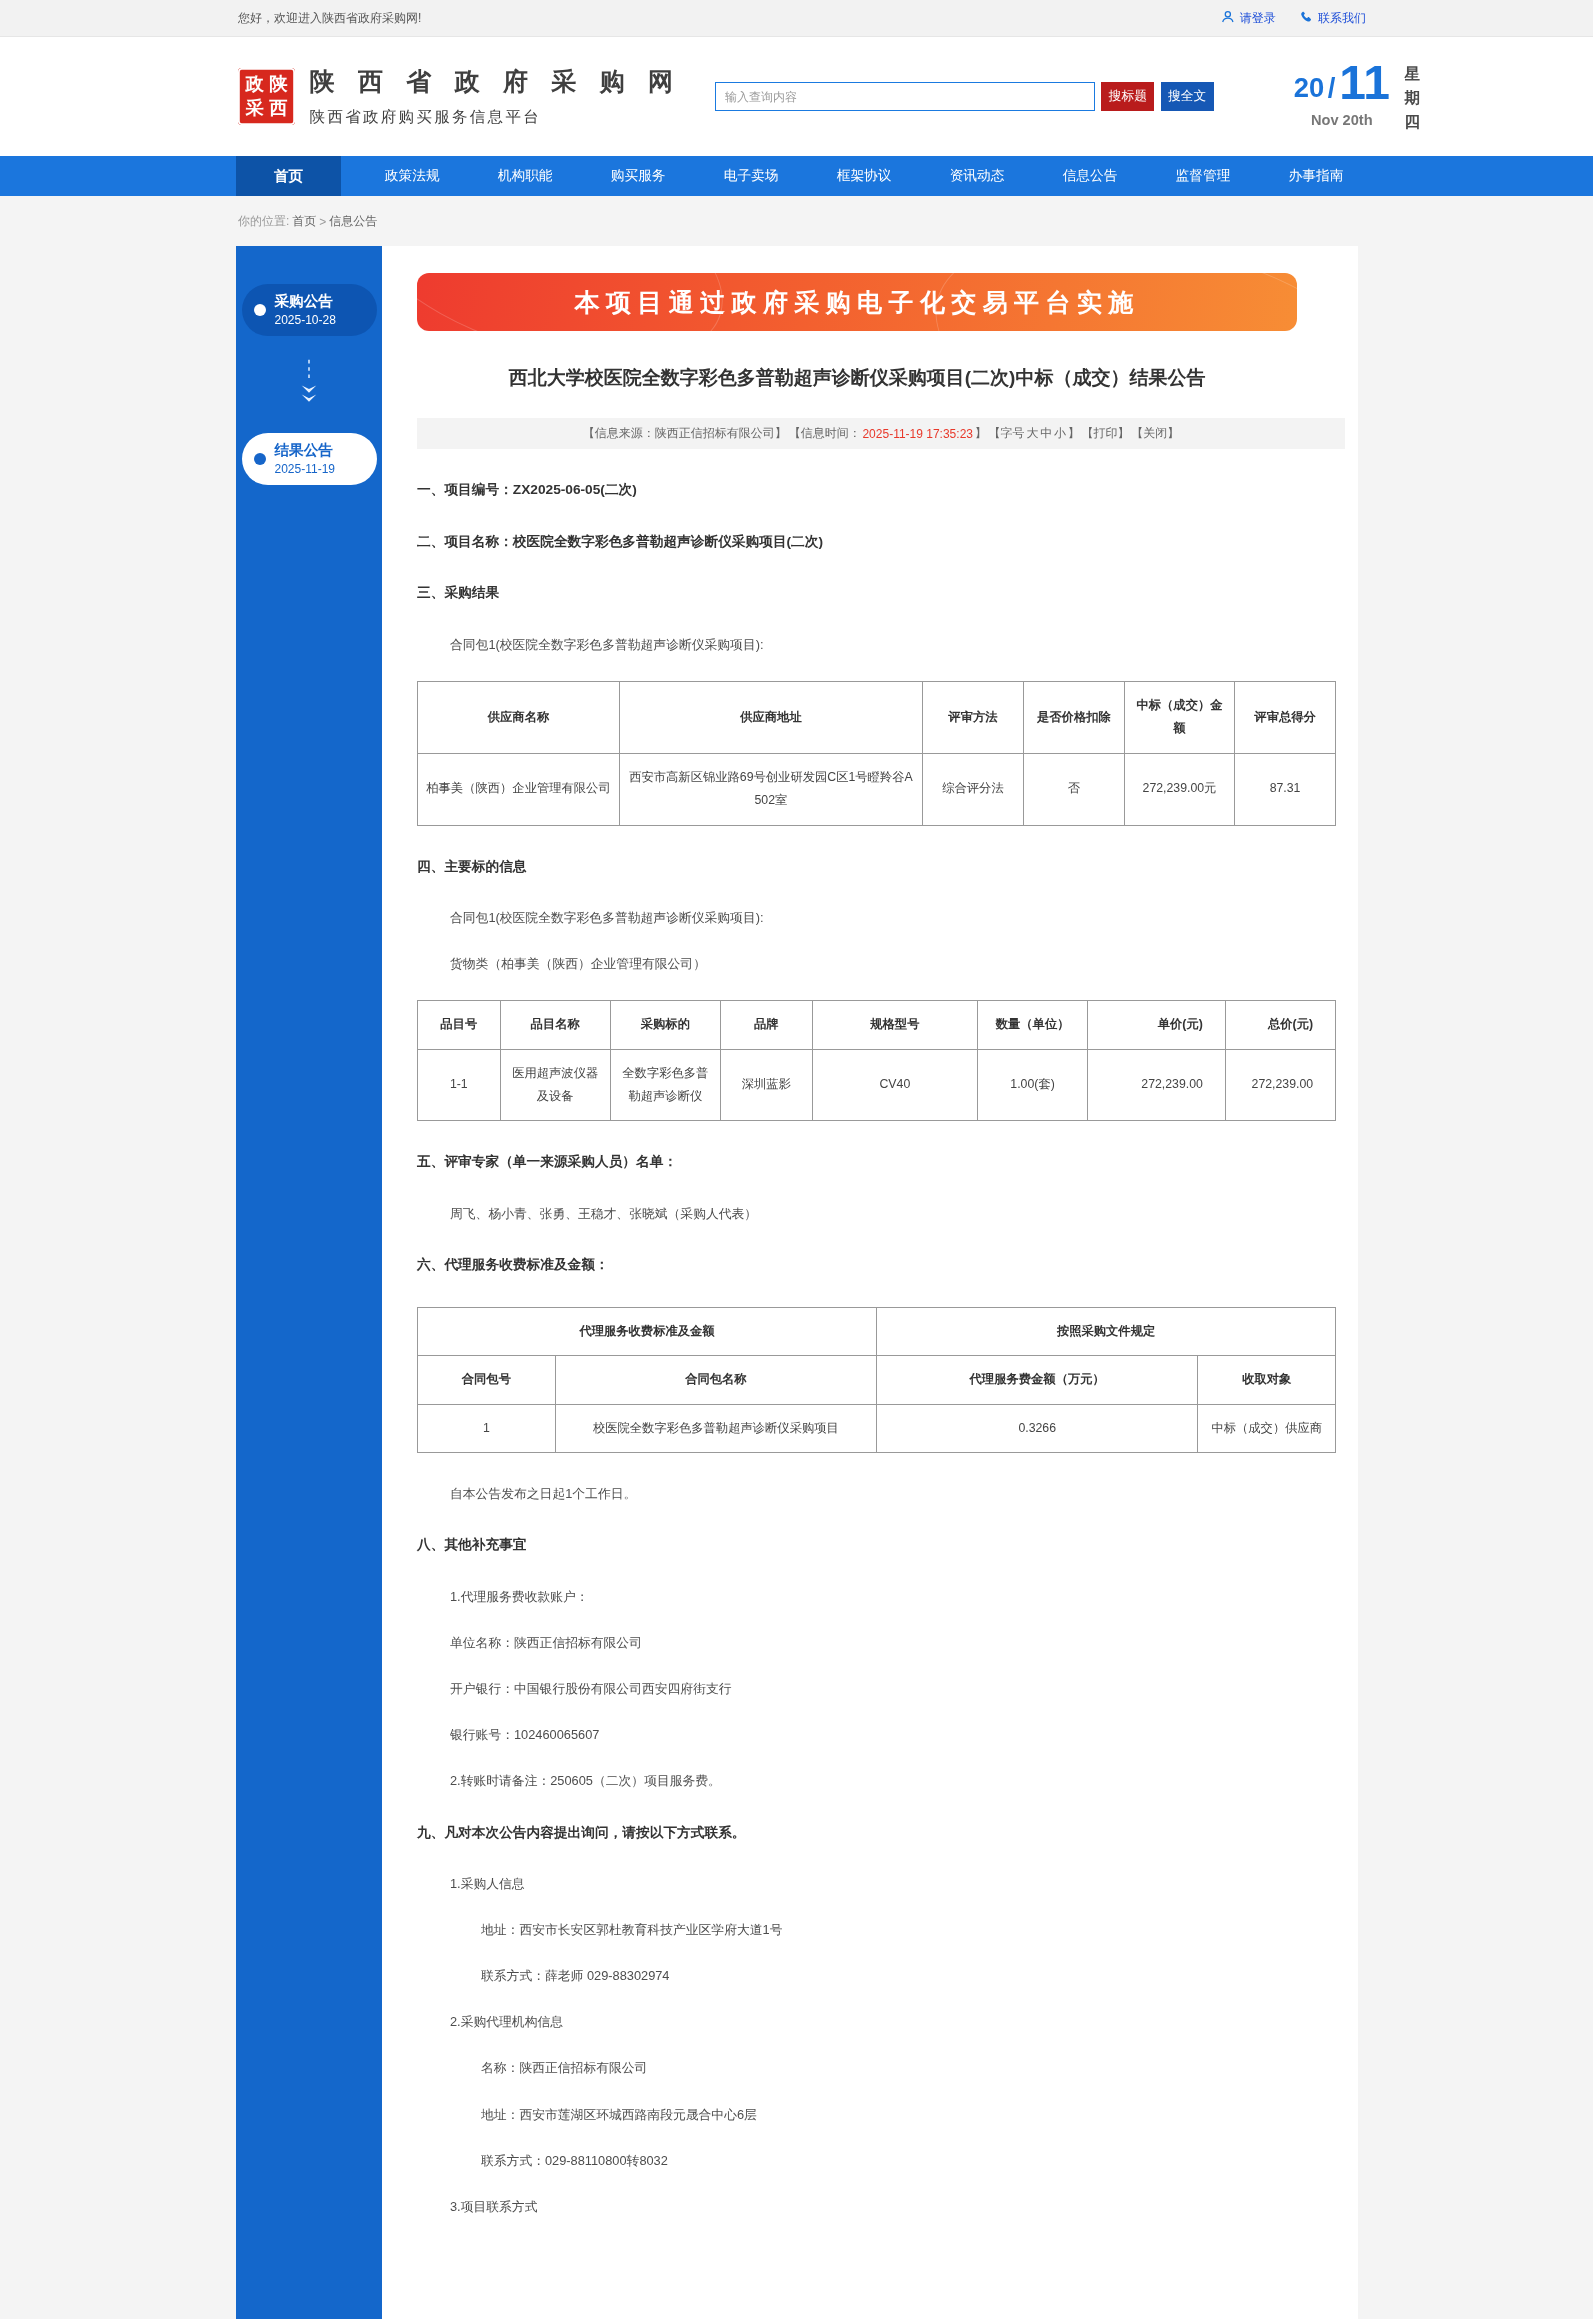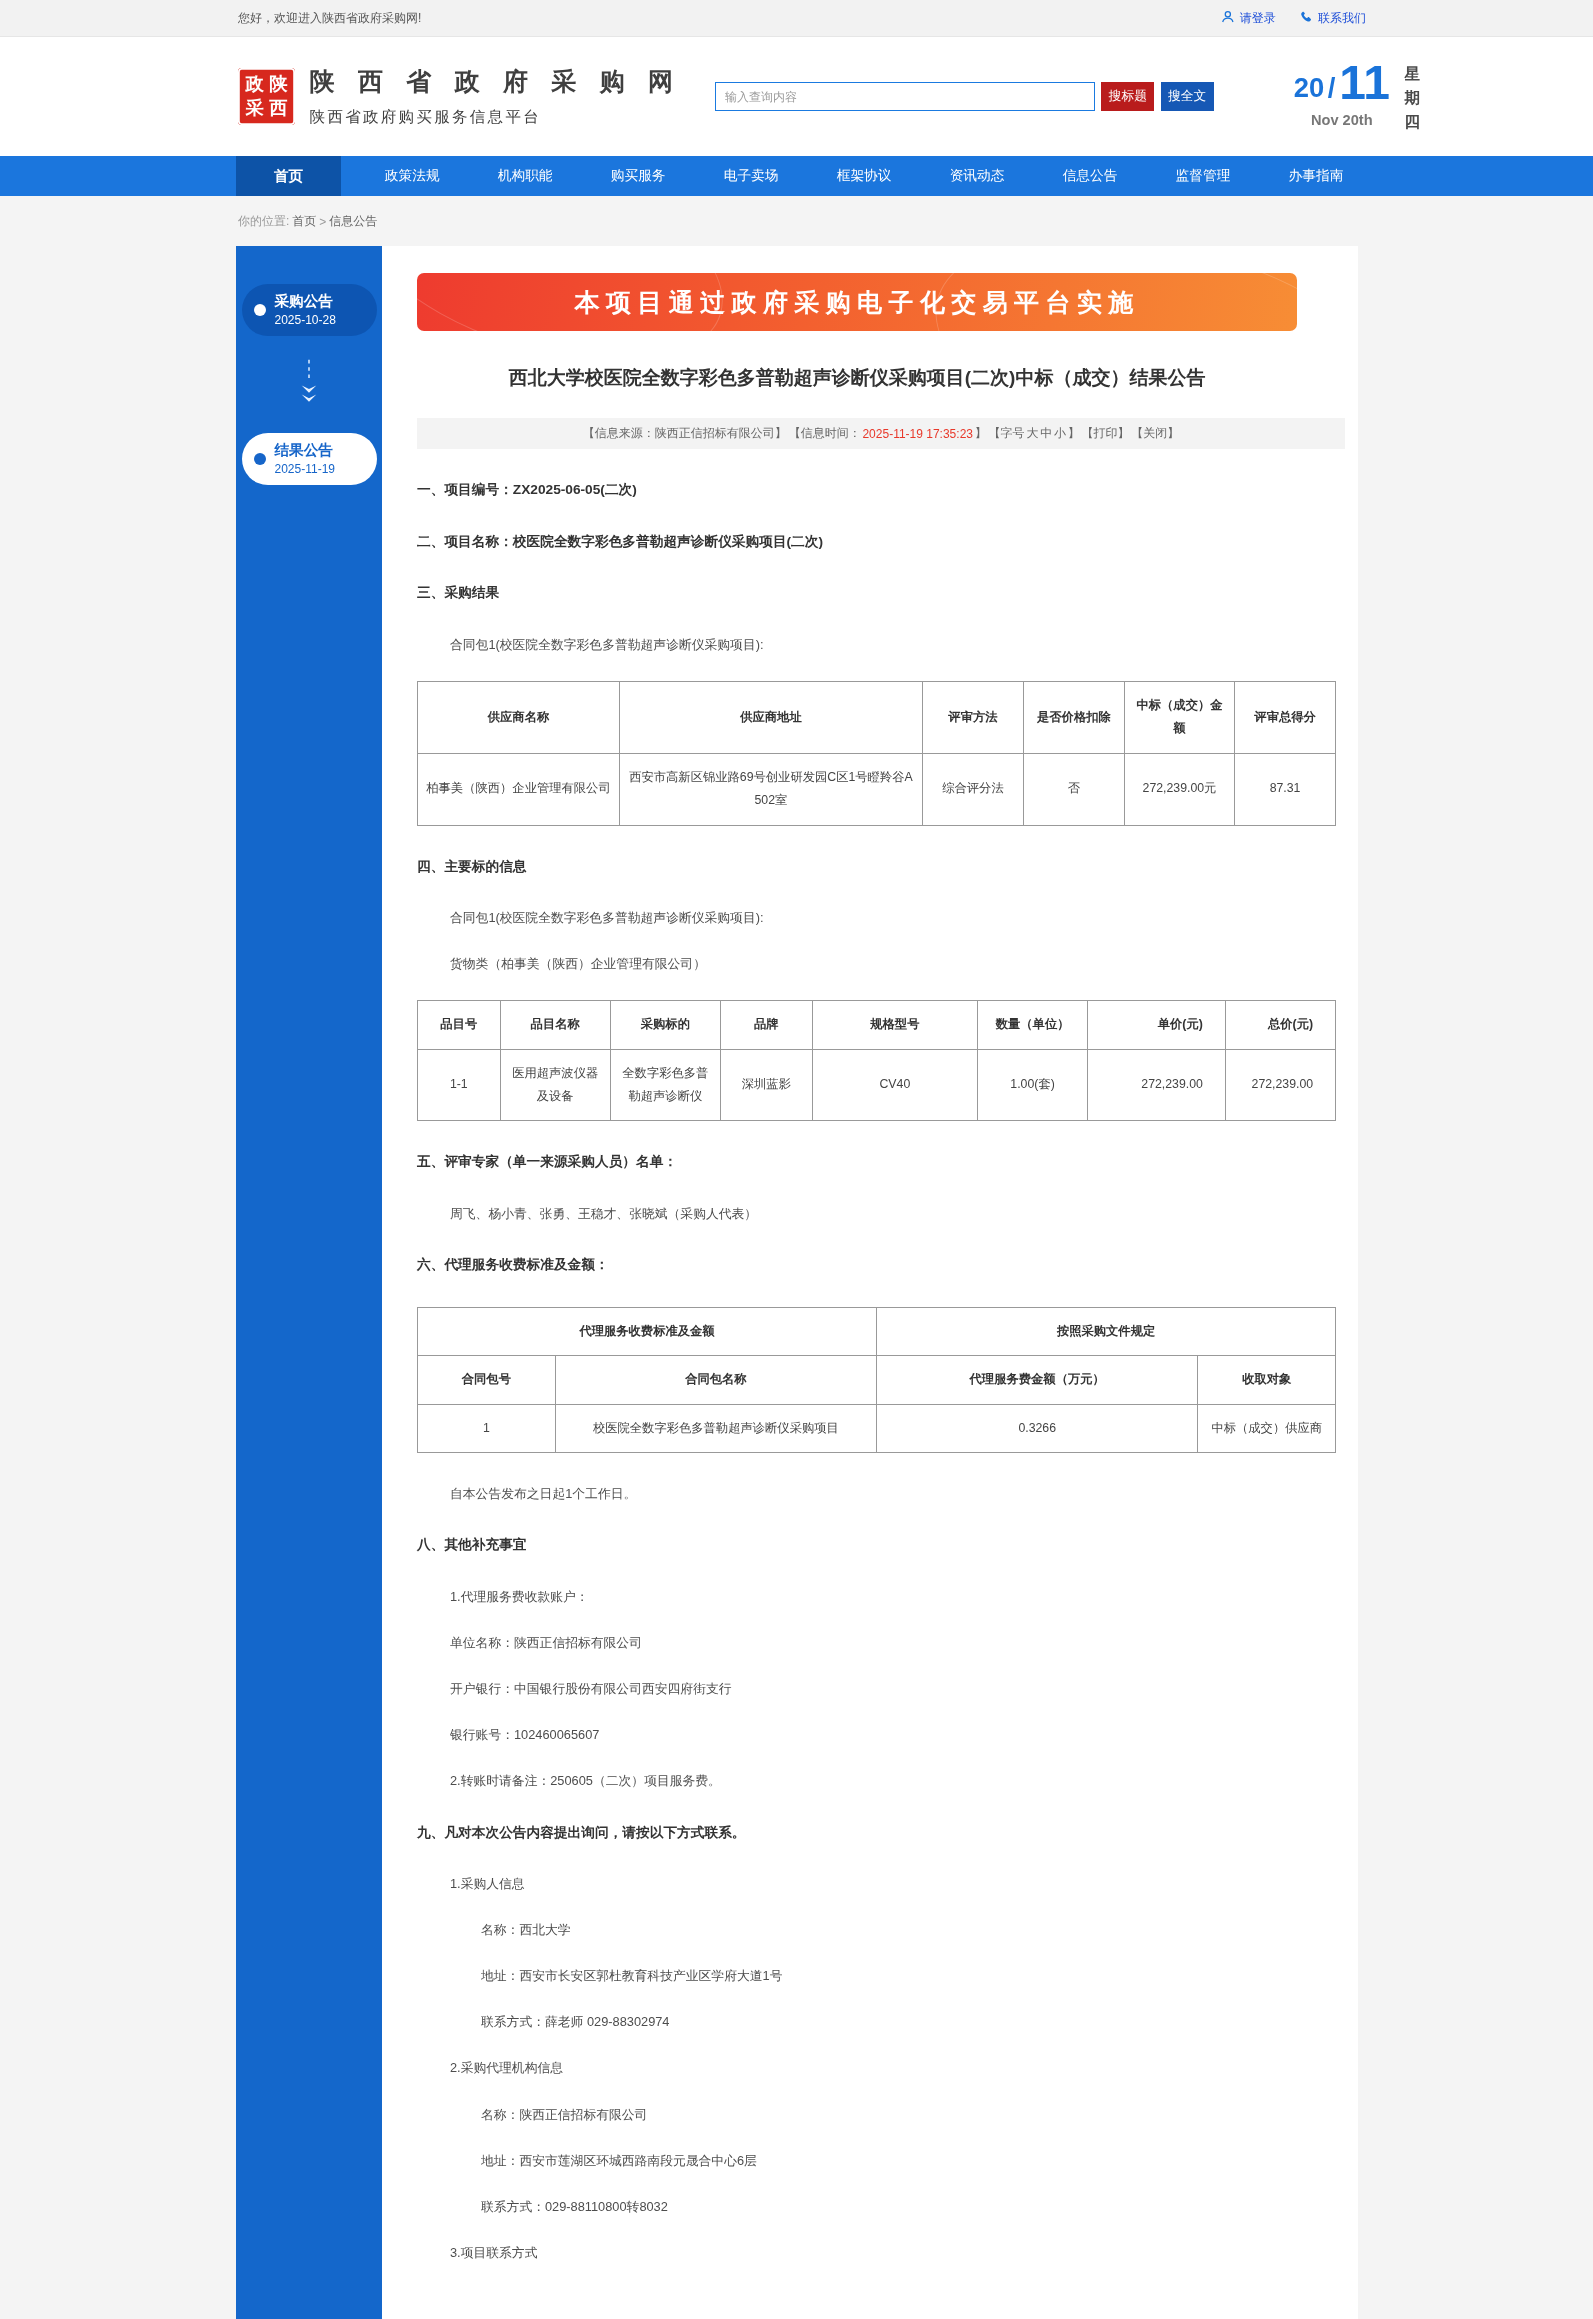--- a/index.html
+++ b/index.html
@@ -92,21 +92,21 @@
     width:12px; height:12px; border-radius:50%;
   }
   .step-blue  .step-dot { background:#fff; }
   .step-white .step-dot { background:#1665c9; }
   .step-label { font-size:14.6px; font-weight:bold; line-height:1.25; }
   .step-date  { font-size:12px; margin-top:2.7px; }
   .timeline-arrow { display:flex; justify-content:center; margin:22px 0; }
   
   .article { flex:1; padding:27.4px 12.8px 82px 35px; }
   .banner {
-    height:58px; margin-right:48px; border-radius:7px;
+    height:58px; margin-right:48px; border-radius:12px;
     background:linear-gradient(100deg,#ee3b2f 0%,#f3602f 45%,#f78d35 100%);
     display:flex; align-items:center; justify-content:center;
     color:#fff; font-size:25px; font-weight:bold; letter-spacing:6.4px;
     position:relative; overflow:hidden;
   }
   .banner::before, .banner::after {
     content:""; position:absolute; border:1.8px solid rgba(255,255,255,.18);
     border-radius:50%; pointer-events:none;
   }
   .banner::before { width:384px; height:183px; left:-73px; top:-110px; transform:rotate(18deg); }
@@ -369,21 +369,20 @@
 
     <div class="sec-heading">八、其他补充事宜</div>
     <div class="para">1.代理服务费收款账户：</div>
     <div class="para">单位名称：陕西正信招标有限公司</div>
     <div class="para">开户银行：中国银行股份有限公司西安四府街支行</div>
     <div class="para">银行账号：102460065607</div>
     <div class="para">2.转账时请备注：250605（二次）项目服务费。</div>
 
     <div class="sec-heading">九、凡对本次公告内容提出询问，请按以下方式联系。</div>
     <div class="para">1.采购人信息</div>
-    <div class="para ind2">名称：西北大学</div>
     <div class="para ind2">地址：西安市长安区郭杜教育科技产业区学府大道1号</div>
     <div class="para ind2">联系方式：薛老师 029-88302974</div>
     <div class="para">2.采购代理机构信息</div>
     <div class="para ind2">名称：陕西正信招标有限公司</div>
     <div class="para ind2">地址：西安市莲湖区环城西路南段元晟合中心6层</div>
     <div class="para ind2">联系方式：029-88110800转8032</div>
     <div class="para">3.项目联系方式</div>
 
   </div>
 </div>

